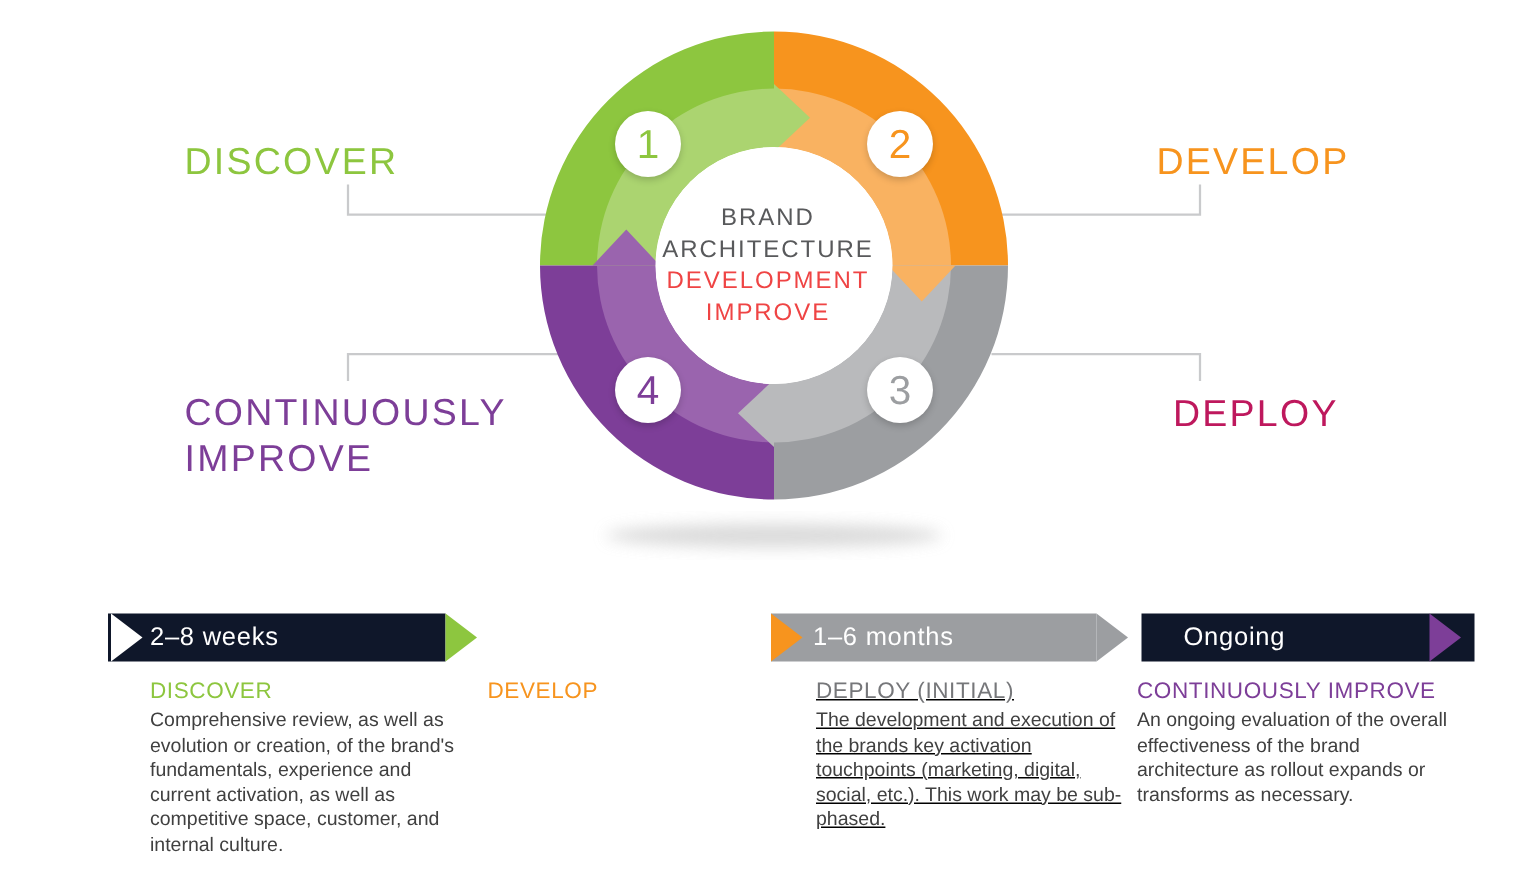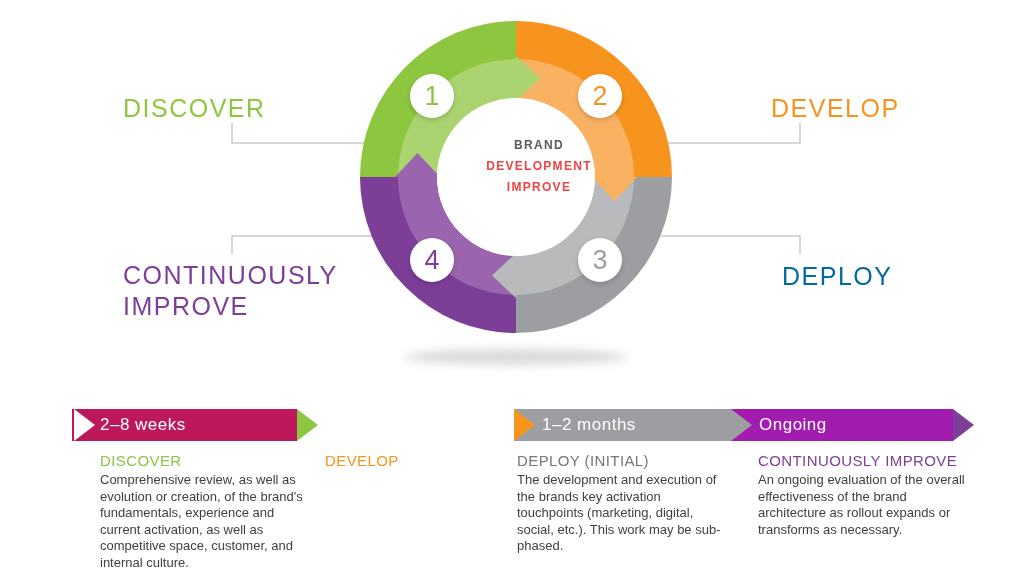--- a/index.html
+++ b/index.html
@@ -5,55 +5,55 @@
   html,body{margin:0;padding:0;background:#ffffff;}
   #app{
     position:relative;width:1024px;height:581px;background:#ffffff;overflow:hidden;
     font-family:"Liberation Sans", sans-serif;
   }
   #wheel-svg{position:absolute;left:0;top:0;}
   
   .phase-label{position:absolute;font-size:25px;letter-spacing:1.5px;font-weight:400;}
   .pl-discover{left:123px;top:94px;color:#8dc63f;}
   .pl-develop{left:771px;top:94px;color:#f7941e;}
-  .pl-deploy{left:782px;top:262px;color:#0369a1;}
+  .pl-deploy{left:782px;top:262px;color:#be185d;}
   .pl-improve{left:123px;top:260px;color:#7d3e98;width:250px;line-height:31px;}
   
-  .center-text{position:absolute;left:429px;top:135px;width:220px;text-align:center;
-    font-size:12px;letter-spacing:1.3px;line-height:21px;font-weight:700;}
+  .center-text{position:absolute;left:402px;top:135px;width:220px;text-align:center;
+    font-size:16px;letter-spacing:1.3px;line-height:21px;font-weight:400;}
   .ct-dark{color:#58595b;}
   .ct-orange{color:#ef4444;}
   
   .badge{position:absolute;width:44px;height:44px;border-radius:50%;background:#ffffff;
     box-shadow:0 2px 5px rgba(0,0,0,.18);text-align:center;line-height:44px;font-size:27px;}
   .b1{left:410px;top:74px;color:#8dc63f;}
   .b2{left:578px;top:74px;color:#f7941e;}
   .b3{left:578px;top:238px;color:#9c9ea1;}
   .b4{left:410px;top:238px;color:#7d3e98;}
   
   .seg{position:absolute;top:409px;height:32px;z-index:1;}
   .seg span{display:block;padding-left:28px;line-height:32px;color:#ffffff;font-size:17px;letter-spacing:.5px;}
-  .seg1{left:72px;width:225px;background:#be185d;}
+  .seg1{left:72px;width:225px;background:#0f172a;}
   .seg2{left:297px;width:217px;background:#f7941e;}
   .seg3{left:514px;width:217px;background:#9c9ea1;}
-  .seg4{left:731px;width:222px;background:#a21caf;}
+  .seg4{left:761px;width:222px;background:#0f172a;}
   .tip{position:absolute;top:409px;width:0;height:0;z-index:2;
     border-top:16px solid transparent;border-bottom:16px solid transparent;}
   .tip-start{left:74px;border-left:21px solid #ffffff;}
   .tip1{left:297px;border-left:21px solid #8dc63f;}
   .tip2{left:514px;border-left:21px solid #f7941e;}
   .tip3{left:731px;border-left:21px solid #9c9ea1;}
   .tip4{left:953px;border-left:21px solid #7d3e98;}
   
   .col{position:absolute;top:452px;}
   .col h3{margin:0;font-size:15px;font-weight:400;letter-spacing:.4px;}
   .col p{margin:3px 0 0;font-size:13px;line-height:16.5px;color:#404040;}
   .col1{left:100px;width:214px;}
   .col2{left:325px;width:205px;}
-  .col3{left:517px;width:212px;}
+  .col3{left:544px;width:212px;text-decoration:underline;}
   .col4{left:758px;width:216px;}
   .col1 h3{color:#8dc63f;}
   .col2 h3{color:#f7941e;}
   .col3 h3{color:#76777a;}
   .col4 h3{color:#7d3e98;}
 </style>
 </head>
 <body>
 
 <div id="app">
@@ -90,34 +90,35 @@
     <circle cx="516" cy="177" r="79" fill="#ffffff"></circle>
   </svg>
 
   <div class="phase-label pl-discover">DISCOVER</div>
   <div class="phase-label pl-develop">DEVELOP</div>
   <div class="phase-label pl-deploy">DEPLOY</div>
   <div class="phase-label pl-improve">CONTINUOUSLY IMPROVE</div>
 
   <div class="center-text">
     <div class="ct-dark">BRAND</div>
+    <div class="ct-dark">ARCHITECTURE</div>
     <div class="ct-orange">DEVELOPMENT</div>
     <div class="ct-orange">IMPROVE</div>
   </div>
 
   <div class="badge b1">1</div>
   <div class="badge b2">2</div>
   <div class="badge b3">3</div>
   <div class="badge b4">4</div>
 
   <div class="seg seg1">
     <span>2–8 weeks</span>
   </div>
   <div class="seg seg3">
-    <span>1–2 months</span>
+    <span>1–6 months</span>
   </div>
   <div class="seg seg4">
     <span>Ongoing</span>
   </div>
   <div class="tip tip-start"></div>
   <div class="tip tip1"></div>
   <div class="tip tip2"></div>
   <div class="tip tip3"></div>
   <div class="tip tip4"></div>
 

